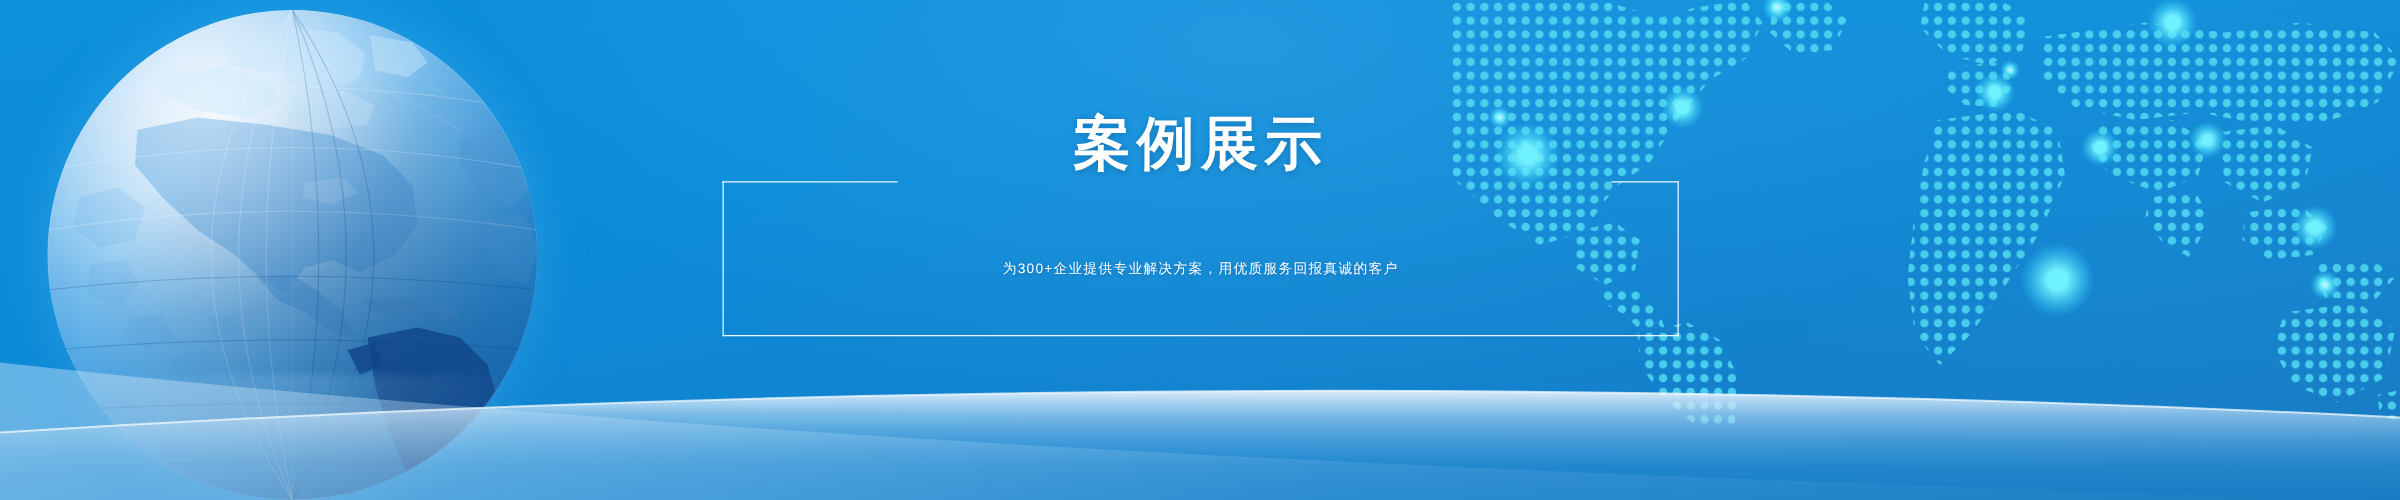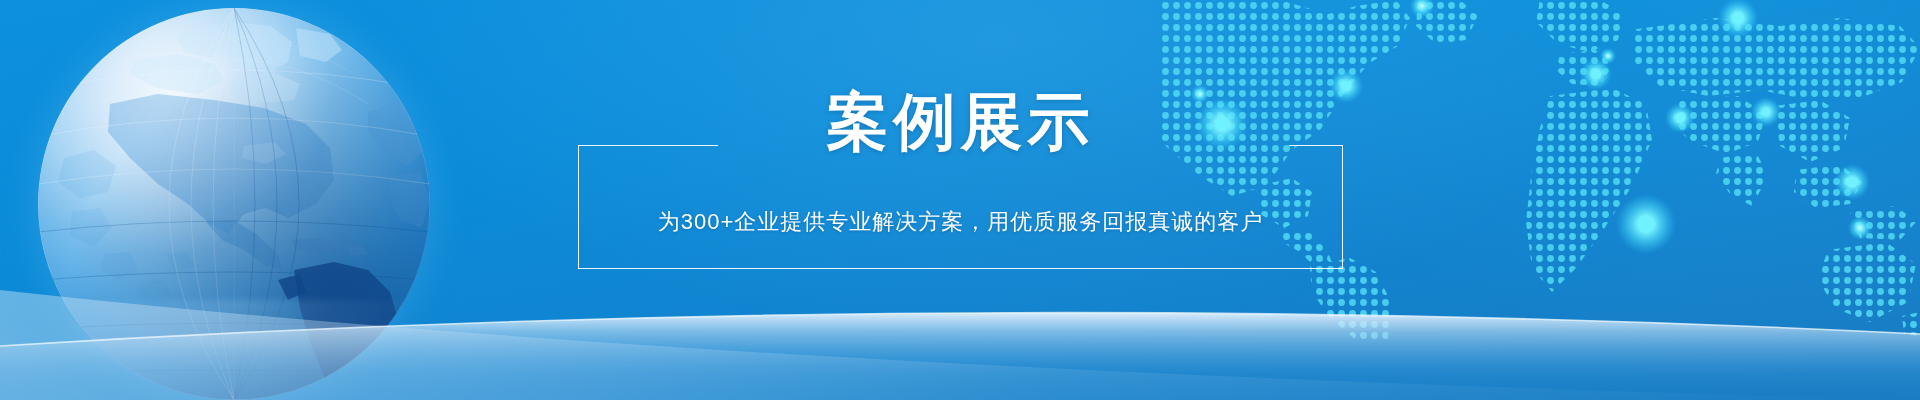--- a/index.html
+++ b/index.html
@@ -73,30 +73,30 @@
   .fr{position:absolute;background:rgba(255,255,255,.92);}
   .fr-left   {left:0;   top:0;  width:1px;  height:124px;}
   .fr-right  {right:0;  top:0;  width:1px;  height:124px;}
   .fr-bottom {left:0;   bottom:0;height:1px;width:765px;}
   .fr-top-l  {left:0;   top:0;  height:1px; width:140px;}
   .fr-top-r  {right:0;  top:0;  height:1px; width:54px;}
 
   .title{
     position:absolute;left:0;right:0;top:-54px;
     text-align:center;
-    font-size:62px;font-weight:bold;color:#ffffff;
+    font-size:46px;font-weight:bold;color:#ffffff;
     letter-spacing:5px;
     line-height:1;
     text-shadow:0 1px 5px rgba(8,60,115,.35);
     white-space:nowrap;
   }
   .subtitle{
     position:absolute;left:0;right:0;top:62px;
     text-align:center;
-    font-size:22px;color:#ffffff;letter-spacing:1px;
+    font-size:11px;color:#ffffff;letter-spacing:1px;
     white-space:nowrap;
     text-shadow:0 1px 3px rgba(8,60,115,.30);
   }
 </style>
 </head>
 <body>
 
 <div id="banner">
 
   <div class="sheen"></div>

